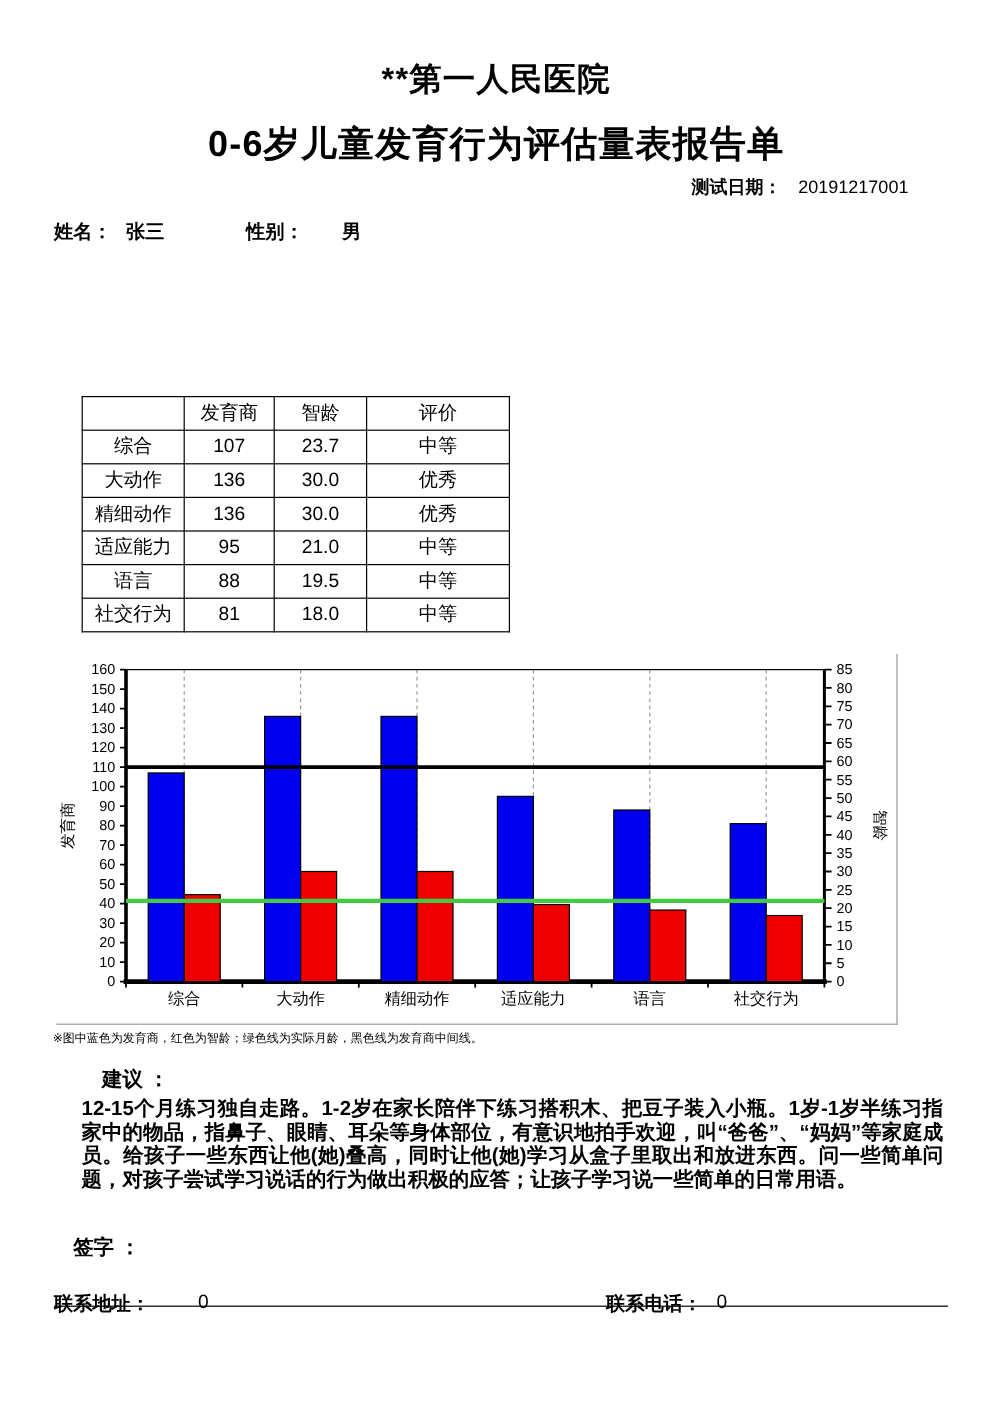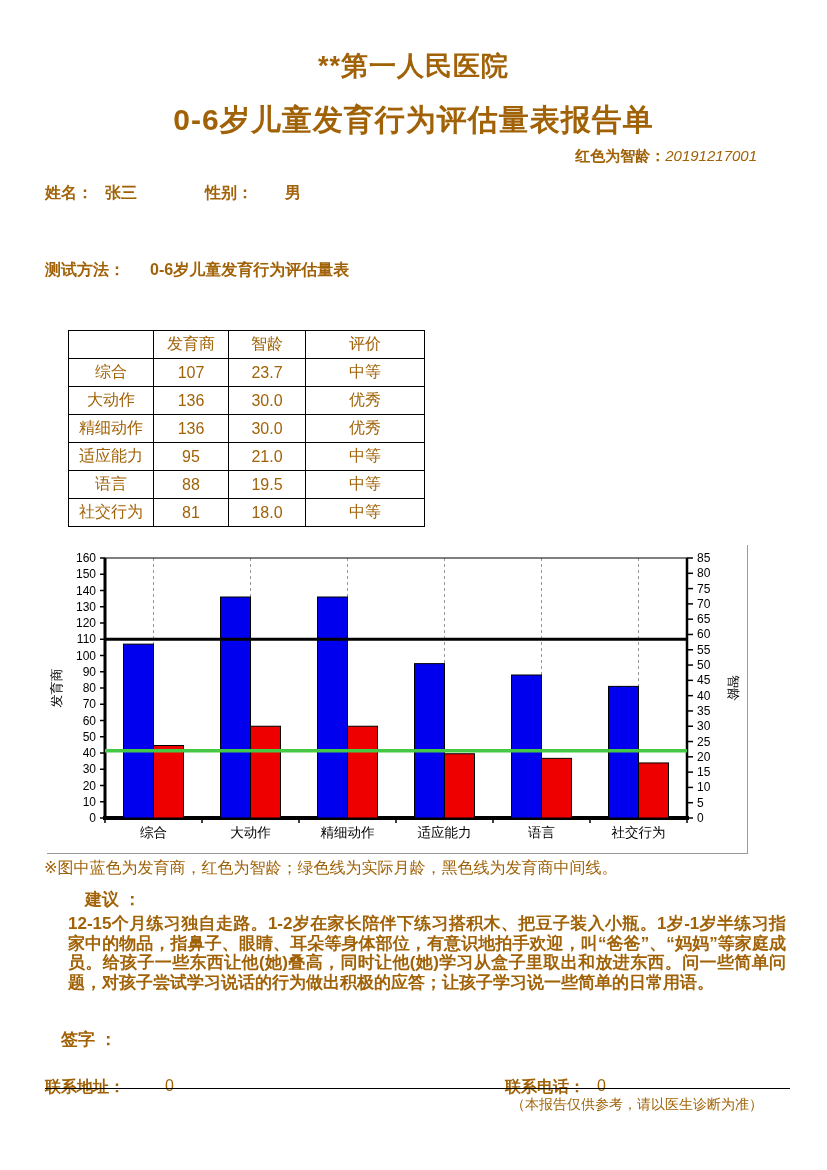--- a/index.html
+++ b/index.html
@@ -1,72 +1,68 @@
 <!DOCTYPE html>
 <html><head>
 <meta charset="utf-8">
 <style>
   html,body{margin:0;padding:0;background:#fff;}
-  .page{position:relative;width:827px;height:1170px;background:#fff;color:#a16207;
+  .page{position:relative;width:827px;height:1170px;background:#fff;color:#000000;
         font-family:"Liberation Sans","DejaVu Sans",sans-serif;overflow:hidden;}
   .abs{position:absolute;}
   .hospital{top:48px;left:0;width:827px;text-align:center;font-size:27px;font-weight:bold;letter-spacing:1px;}
   .rtitle{top:100px;left:0;width:827px;text-align:center;font-size:30px;font-weight:bold;letter-spacing:1px;}
   .testno{top:147px;left:0;width:757px;text-align:right;font-size:15px;}
   .testno .lbl{font-weight:bold;}
-  .testno .val{font-style:italic;}
+  .testno .val{margin-left:14px;}
   .lbl{font-weight:bold;}
   .row{left:0;width:827px;height:22px;font-size:16px;}
   .row span{position:absolute;white-space:nowrap;}
   .r-name{top:183px;} .r-birth{top:216px;} .r-method{top:260px;} .r-result{top:295px;}
   table.results{position:absolute;top:330px;left:68px;border-collapse:collapse;font-size:16px;}
   table.results th,table.results td{border:1px solid #000;text-align:center;font-weight:normal;padding:0 4px;height:27px;}
   table.results th:nth-child(1),table.results td:nth-child(1){width:76px;}
   table.results th:nth-child(2),table.results td:nth-child(2){width:66px;}
   table.results th:nth-child(3),table.results td:nth-child(3){width:68px;}
   table.results th:nth-child(4),table.results td:nth-child(4){width:110px;}
   .chart-panel{top:545px;left:47px;width:700px;height:308px;background:#fff;
                border-right:1px solid #9a9a9a;border-bottom:1px solid #9a9a9a;}
   .chart-panel svg{display:block;}
   svg .tick{font:12px "Liberation Sans","DejaVu Sans",sans-serif;fill:#000;}
   svg .cat{font:13.5px "Liberation Sans","DejaVu Sans",sans-serif;fill:#000;}
   svg .axis-title{font:13px "Liberation Sans","DejaVu Sans",sans-serif;fill:#000;}
-  .note{top:858px;left:44px;width:760px;font-size:16px;}
+  .note{top:858px;left:44px;width:760px;font-size:10px;}
   .suggest-lbl{top:888px;left:45px;font-size:17px;font-weight:bold;margin-left:40px;}
   .suggest-txt{top:914px;left:68px;width:718px;font-size:17px;line-height:19.5px;
                font-weight:bold;text-align:justify;}
   .sign-lbl{top:1028px;left:45px;font-size:17px;font-weight:bold;margin-left:16px;}
   .contact{top:1053px;margin-top:24px;}
   .divider{top:1088px;left:45px;width:745px;border-top:1.5px solid #000;height:0;}
   .disclaimer{top:1096px;left:480px;width:314px;text-align:center;font-size:14px;}
 </style>
 </head>
 <body>
 
 <div class="page">
 
   <div class="abs hospital">**第一人民医院</div>
   <div class="abs rtitle">0-6岁儿童发育行为评估量表报告单</div>
 
   <div class="abs testno">
-    <span class="lbl">红色为智龄：</span><span class="val">20191217001</span>
+    <span class="lbl">测试日期：</span><span class="val">20191217001</span>
   </div>
 
   <div class="abs row r-name">
     <span class="lbl" style="left:45px">姓名：</span>
     <span class="lbl" style="left:105px">张三</span>
     <span class="lbl" style="left:205px">性别：</span>
     <span class="lbl" style="left:285px">男</span>
   </div>
 
 
-  <div class="abs row r-method">
-    <span class="lbl" style="left:45px">测试方法：</span>
-    <span class="lbl" style="left:150px">0-6岁儿童发育行为评估量表</span>
-  </div>
 
 
   <table class="results">
     <tbody id="results-tbody">
         <tr>
           <th></th>
           <th>发育商</th>
           <th>智龄</th>
           <th>评价</th>
         </tr>
@@ -247,15 +243,14 @@
   <div class="abs sign-lbl">签字 ：</div>
 
   <div class="abs row contact">
     <span class="lbl" style="left:45px">联系地址：</span>
     <span style="left:165px">0</span>
     <span class="lbl" style="left:505px">联系电话：</span>
     <span style="left:597px">0</span>
   </div>
 
   <div class="abs divider"></div>
-  <div class="abs disclaimer">（本报告仅供参考，请以医生诊断为准）</div>
 
 </div>
 
 </body></html>

